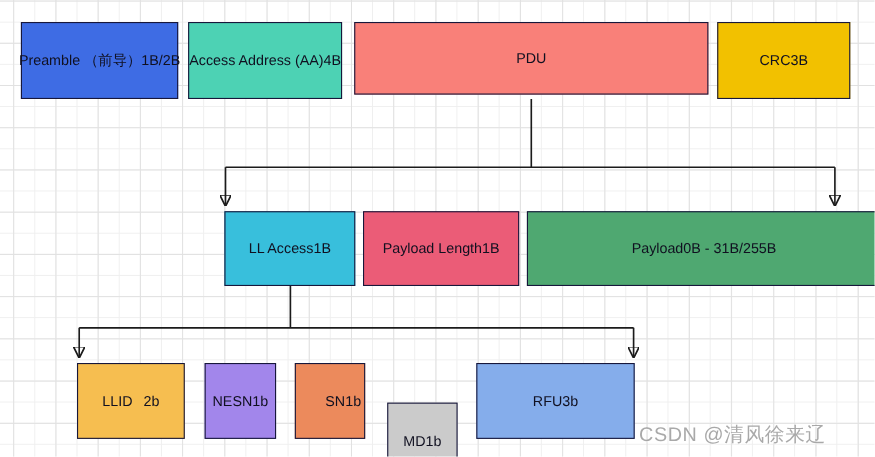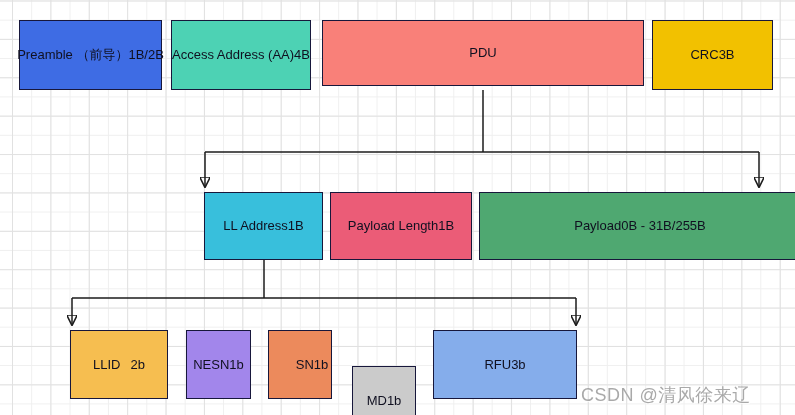--- a/index.html
+++ b/index.html
@@ -107,21 +107,21 @@
   <div class="node n-pdu" style="background-color: rgb(249, 128, 121);">
     <span>PDU</span>
   </div>
 
   <div class="node n-crc" style="background-color: rgb(242, 193, 0);">
     <span>CRC</span>
     <span>3B</span>
   </div>
 
   <div class="node n-ll-header" style="background-color: rgb(56, 191, 220);">
-    <span>LL Address</span>
+    <span>LL Access</span>
     <span>1B</span>
   </div>
 
   <div class="node n-payload-length" style="background-color: rgb(235, 92, 119);">
     <span>Payload Length</span>
     <span>1B</span>
   </div>
 
   <div class="node n-payload" style="background-color: rgb(79, 168, 113);">
     <span>Payload</span>

